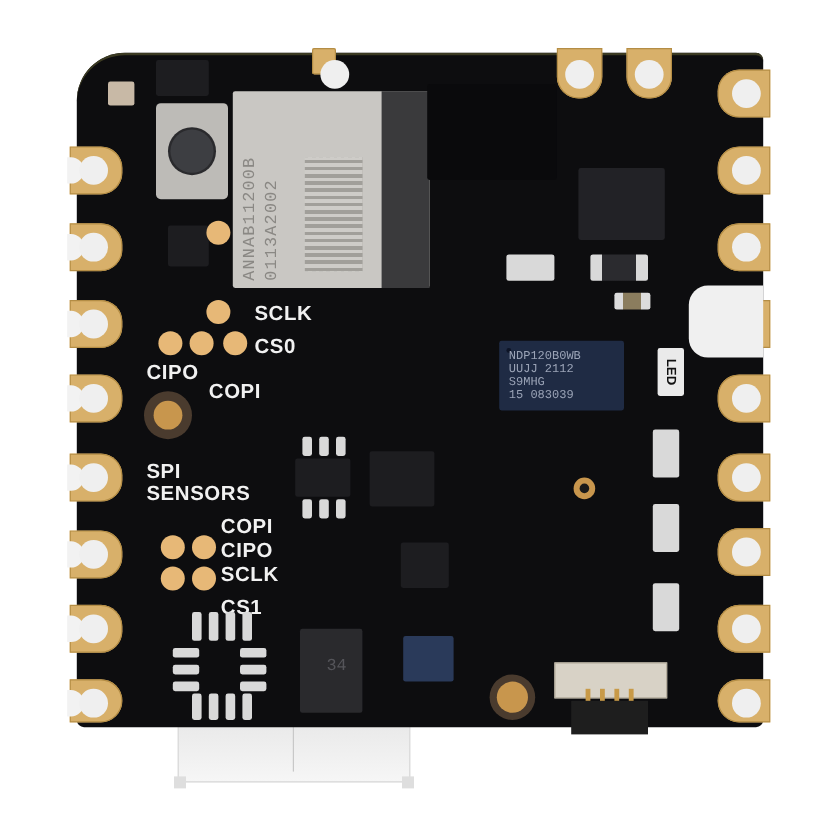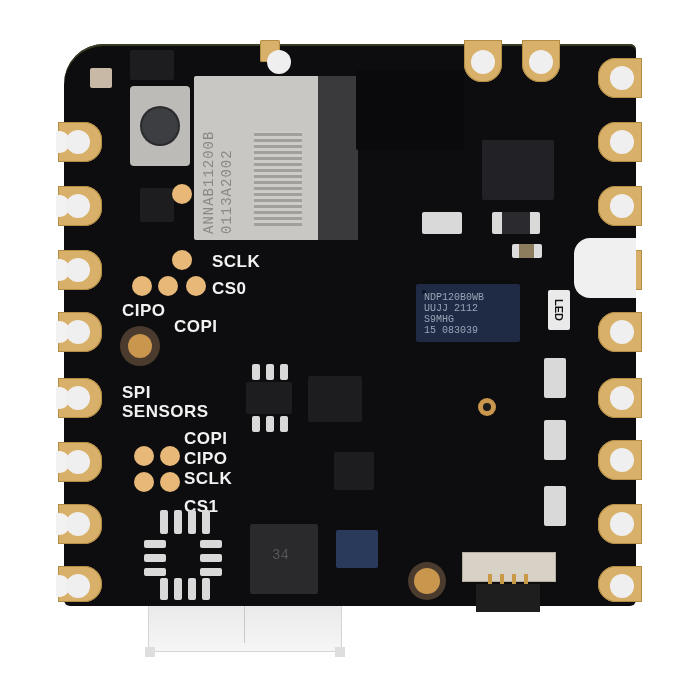--- a/index.html
+++ b/index.html
@@ -183,21 +183,21 @@
 <div class="smd abs" style="left:144px;top:554px;width:22px;height:8px"></div>
 <div class="smd abs" style="left:144px;top:568px;width:22px;height:8px"></div>
 <div class="smd abs" style="left:200px;top:540px;width:22px;height:8px"></div>
 <div class="smd abs" style="left:200px;top:554px;width:22px;height:8px"></div>
 <div class="smd abs" style="left:200px;top:568px;width:22px;height:8px"></div>
 <div class="smd abs" style="left:160px;top:578px;width:8px;height:22px"></div>
 <div class="smd abs" style="left:174px;top:578px;width:8px;height:22px"></div>
 <div class="smd abs" style="left:188px;top:578px;width:8px;height:22px"></div>
 <div class="smd abs" style="left:202px;top:578px;width:8px;height:22px"></div>
 
-<div class="chip abs" style="left:250px;top:524px;width:68px;height:70px;background:#2a2a2d">
+<div class="chip abs" style="left:250px;top:524px;width:52px;height:70px;background:#2a2a2d">
   <div class="chipmark" style="left:22px;top:26px;font-size:14px;color:#55555a">34</div>
 </div>
 <div id="blue2" class="abs"></div>
 <div id="micpad" class="abs"></div>
 
 <div id="conn" class="abs">
   <div class="body"></div>
   <div class="pin" style="left:26px"></div>
   <div class="pin" style="left:38px"></div>
   <div class="pin" style="left:50px"></div>

